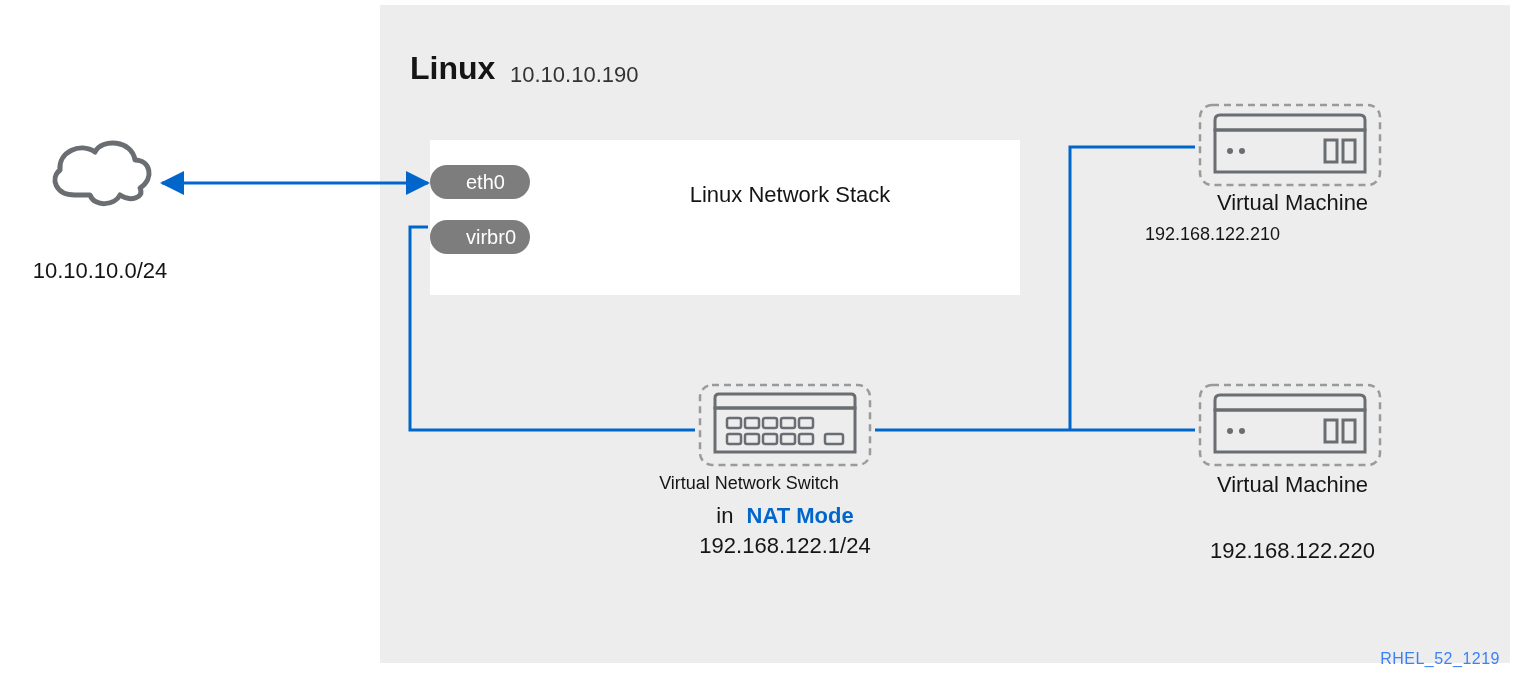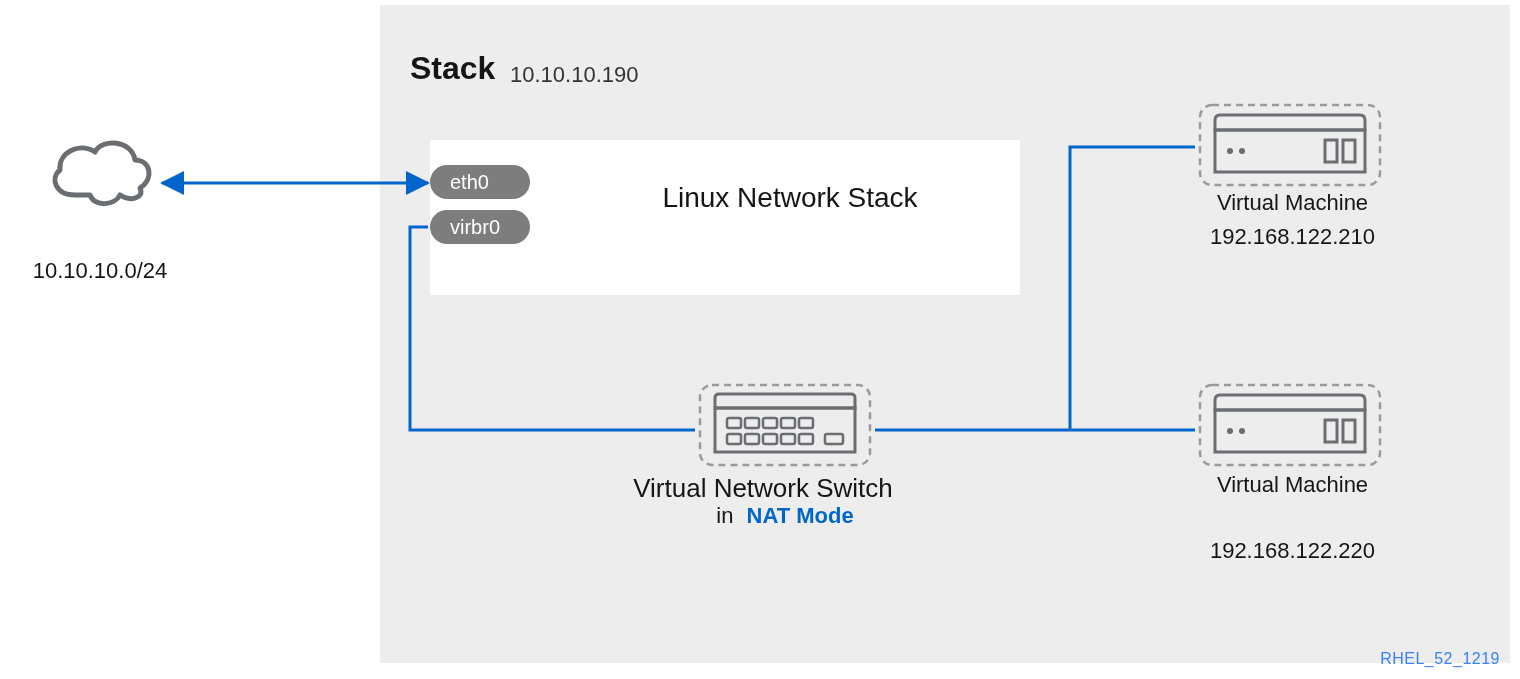--- a/index.html
+++ b/index.html
@@ -2,53 +2,53 @@
 <html><head>
 <meta charset="utf-8">
 <style>
   * { box-sizing: border-box; margin: 0; padding: 0; }
   html, body { width: 1520px; height: 679px; font-family: -apple-system, "Segoe UI", "Helvetica Neue", Arial, sans-serif; background: #fff; color: #151515; }
   .stage { position: relative; width: 1520px; height: 679px; }
   .host-box { position: absolute; left: 380px; top: 5px; width: 1130px; height: 658px; background: #ededed; }
   .host-title { position: absolute; left: 410px; top: 50px; font-size: 32px; font-weight: 700; }
   .host-ip    { position: absolute; left: 510px; top: 62px; font-size: 22px; font-weight: 400; color: #333; }
   .stack-box { position: absolute; left: 430px; top: 140px; width: 590px; height: 155px; background: #fff; }
-  .iface { position: absolute; left: 430px; height: 34px; border-radius: 17px; background: #7d7d7d; color: #fff; font-size: 20px; line-height: 34px; padding-left: 20px; }
+  .iface { position: absolute; left: 430px; height: 34px; border-radius: 17px; background: #7d7d7d; color: #fff; font-size: 20px; line-height: 34px; padding-left: 36px; }
   .iface.eth0   { top: 165px; width: 100px; }
-  .iface.virbr0 { top: 210px; width: 100px; }
-  .stack-title { position: absolute; left: 590px; top: 182px; width: 400px; text-align: center; font-size: 28px; color: #151515; }
+  .iface.virbr0 { top: 220px; width: 100px; }
+  .stack-title { position: absolute; left: 590px; top: 182px; width: 400px; text-align: center; font-size: 22px; color: #151515; }
   .stack-note  { position: absolute; left: 590px; top: 218px; width: 400px; text-align: center; font-size: 22px; font-weight: 600; color: #06c; }
   .cloud-label { position: absolute; left: 0; top: 225px; width: 200px; text-align: center; font-size: 24px; }
   .cloud-ip    { position: absolute; left: 0; top: 258px; width: 200px; text-align: center; font-size: 22px; }
-  .switch-label  { position: absolute; left: 598px; top: 473px; width: 330px; text-align: center; font-size: 26px; }
+  .switch-label  { position: absolute; left: 584px; top: 473px; width: 330px; text-align: center; font-size: 18px; }
   .switch-mode-a { position: absolute; left: 620px; top: 503px; width: 330px; text-align: center; font-size: 22px; }
   .switch-mode-a .blue { font-weight: 600; color: #06c; margin-left: 7px; }
   .switch-ip     { position: absolute; left: 620px; top: 533px; width: 330px; text-align: center; font-size: 22px; }
   .vm1-label { position: absolute; left: 1145px; top: 190px; width: 295px; text-align: center; font-size: 22px; }
-  .vm1-ip    { position: absolute; left: 1145px; top: 224px; width: 295px; text-align: center; font-size: 22px; }
+  .vm1-ip    { position: absolute; left: 1145px; top: 224px; width: 295px; font-size: 18px; }
   .vm2-label { position: absolute; left: 1145px; top: 472px; width: 295px; text-align: center; font-size: 22px; }
   .vm2-ip    { position: absolute; left: 1145px; top: 506px; width: 295px; text-align: center; font-size: 22px; margin-top: 32px; }
   .watermark { position: absolute; right: 20px; bottom: 11px; font-size: 16px; color: #3b82f6; letter-spacing: 0.5px; margin-left: 28px; }
   svg.overlay { position: absolute; left: 0; top: 0; width: 1520px; height: 679px; pointer-events: none; }
   .node { position: absolute; }
 </style>
 </head>
 <body>
 
 <div class="stage">
 
   <div class="node" style="left:40px; top:130px;">
     <svg width="120" height="80" viewBox="0 0 120 80">
       <path d="M35 65 C15 65 10 48 20 40 C18 22 40 12 55 22 C62 8 92 10 95 30 C110 30 115 48 100 58 C105 68 90 72 80 65 C75 75 55 78 50 65 Z" fill="none" stroke="#6a6e73" stroke-width="5" stroke-linejoin="round"></path>
     </svg>
   </div>
   <div class="cloud-ip">10.10.10.0/24</div>
 
   <div class="host-box"></div>
-  <div class="host-title">Stack</div>
+  <div class="host-title">Linux</div>
   <div class="host-ip">10.10.10.190</div>
 
   <div class="stack-box"></div>
   <div class="iface eth0">eth0</div>
   <div class="iface virbr0">virbr0</div>
   <div class="stack-title">Linux Network Stack</div>
 
   <div class="node" style="left:695px; top:380px;">
     <svg width="180" height="90" viewBox="0 0 180 90">
       <rect x="5" y="5" width="170" height="80" rx="12" fill="none" stroke="#9a9a9a" stroke-width="2.5" stroke-dasharray="7 5"></rect>
@@ -66,20 +66,21 @@
           <rect x="86" y="54" width="14" height="10" rx="2"></rect>
         <rect x="104" y="54" width="14" height="10" rx="2"></rect>
         <rect x="130" y="54" width="18" height="10" rx="2"></rect>
       </g>
     </svg>
   </div>
   <div class="switch-label">Virtual Network Switch</div>
   <div class="switch-mode-a">
     <span>in </span><span class="blue">NAT Mode</span>
   </div>
+  <div class="switch-ip">192.168.122.1/24</div>
 
   <div class="node" style="left:1195px; top:100px;">
     <svg width="190" height="90" viewBox="0 0 190 90">
       <rect x="5" y="5" width="180" height="80" rx="12" fill="none" stroke="#9a9a9a" stroke-width="2.5" stroke-dasharray="7 5"></rect>
       <path d="M20 30 L20 20 Q20 15 25 15 L165 15 Q170 15 170 20 L170 30 Z" fill="none" stroke="#6a6e73" stroke-width="3"></path>
       <rect x="20" y="30" width="150" height="42" fill="none" stroke="#6a6e73" stroke-width="3"></rect>
       <circle cx="35" cy="51" r="3" fill="#6a6e73"></circle>
         <circle cx="47" cy="51" r="3" fill="#6a6e73"></circle>
       <rect x="130" y="40" width="12" height="22" fill="none" stroke="#6a6e73" stroke-width="3"></rect>
       <rect x="148" y="40" width="12" height="22" fill="none" stroke="#6a6e73" stroke-width="3"></rect>

